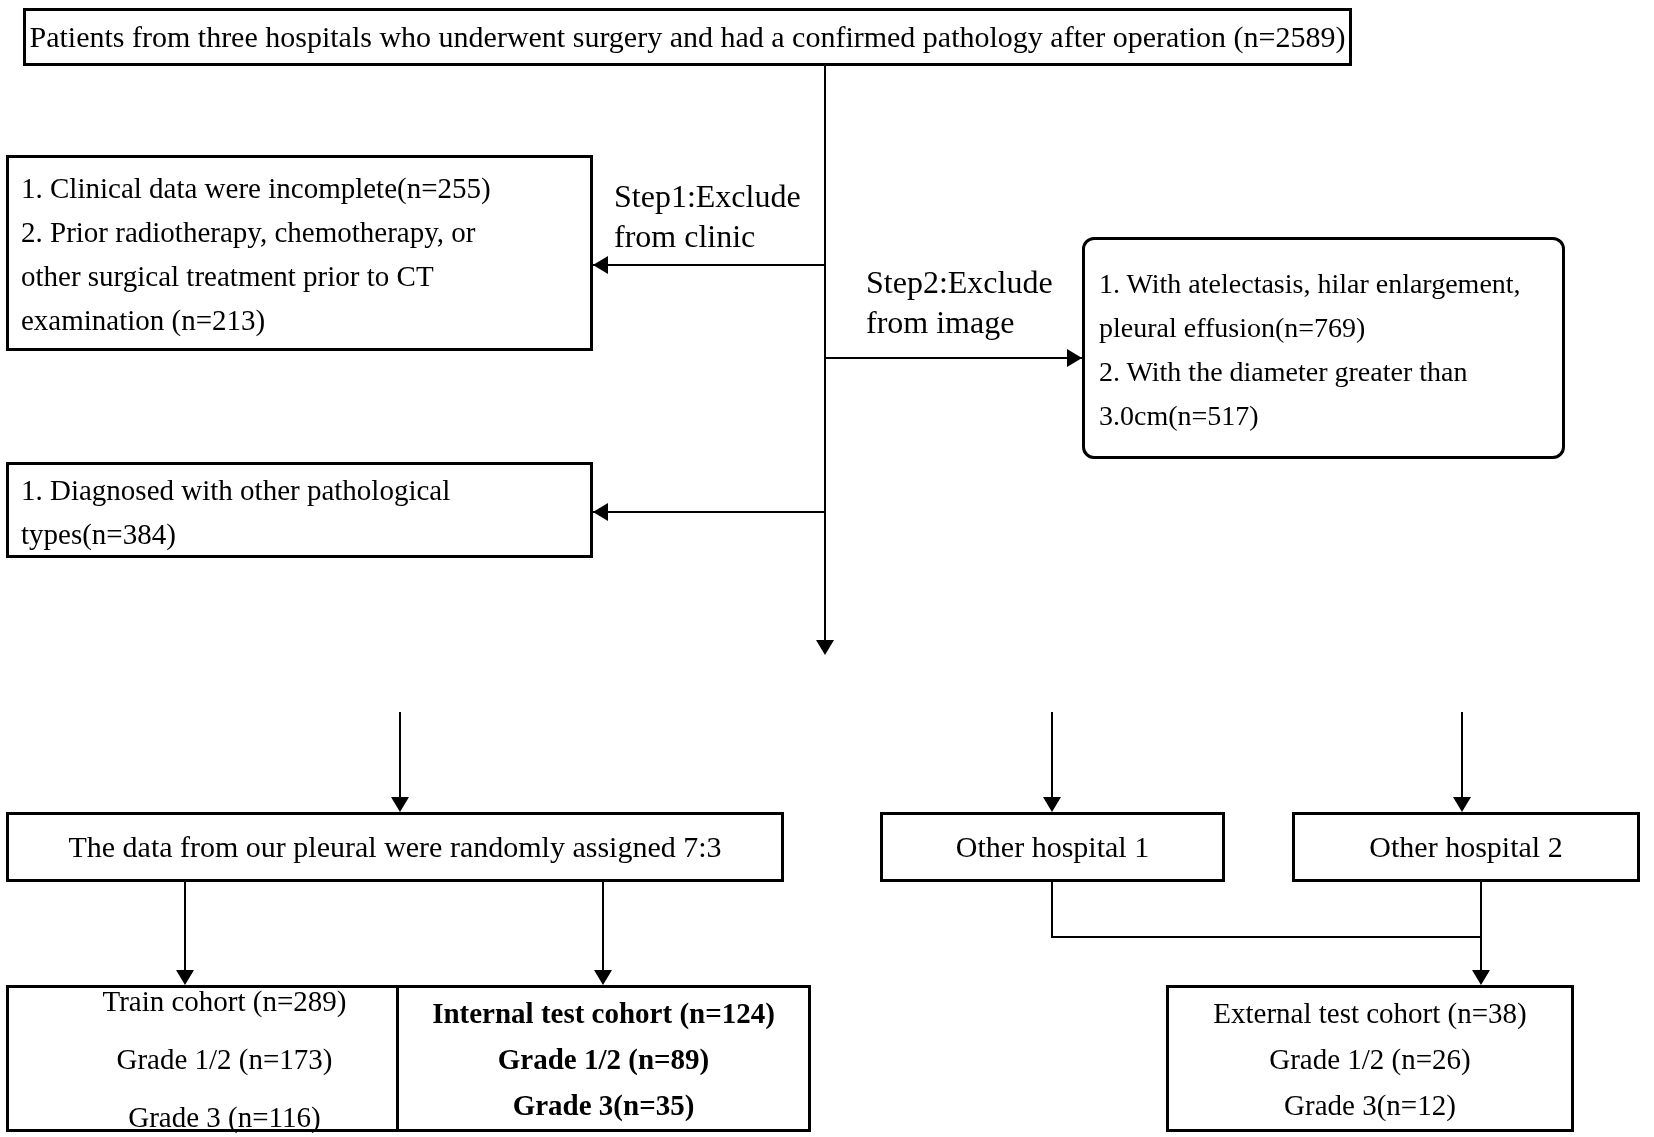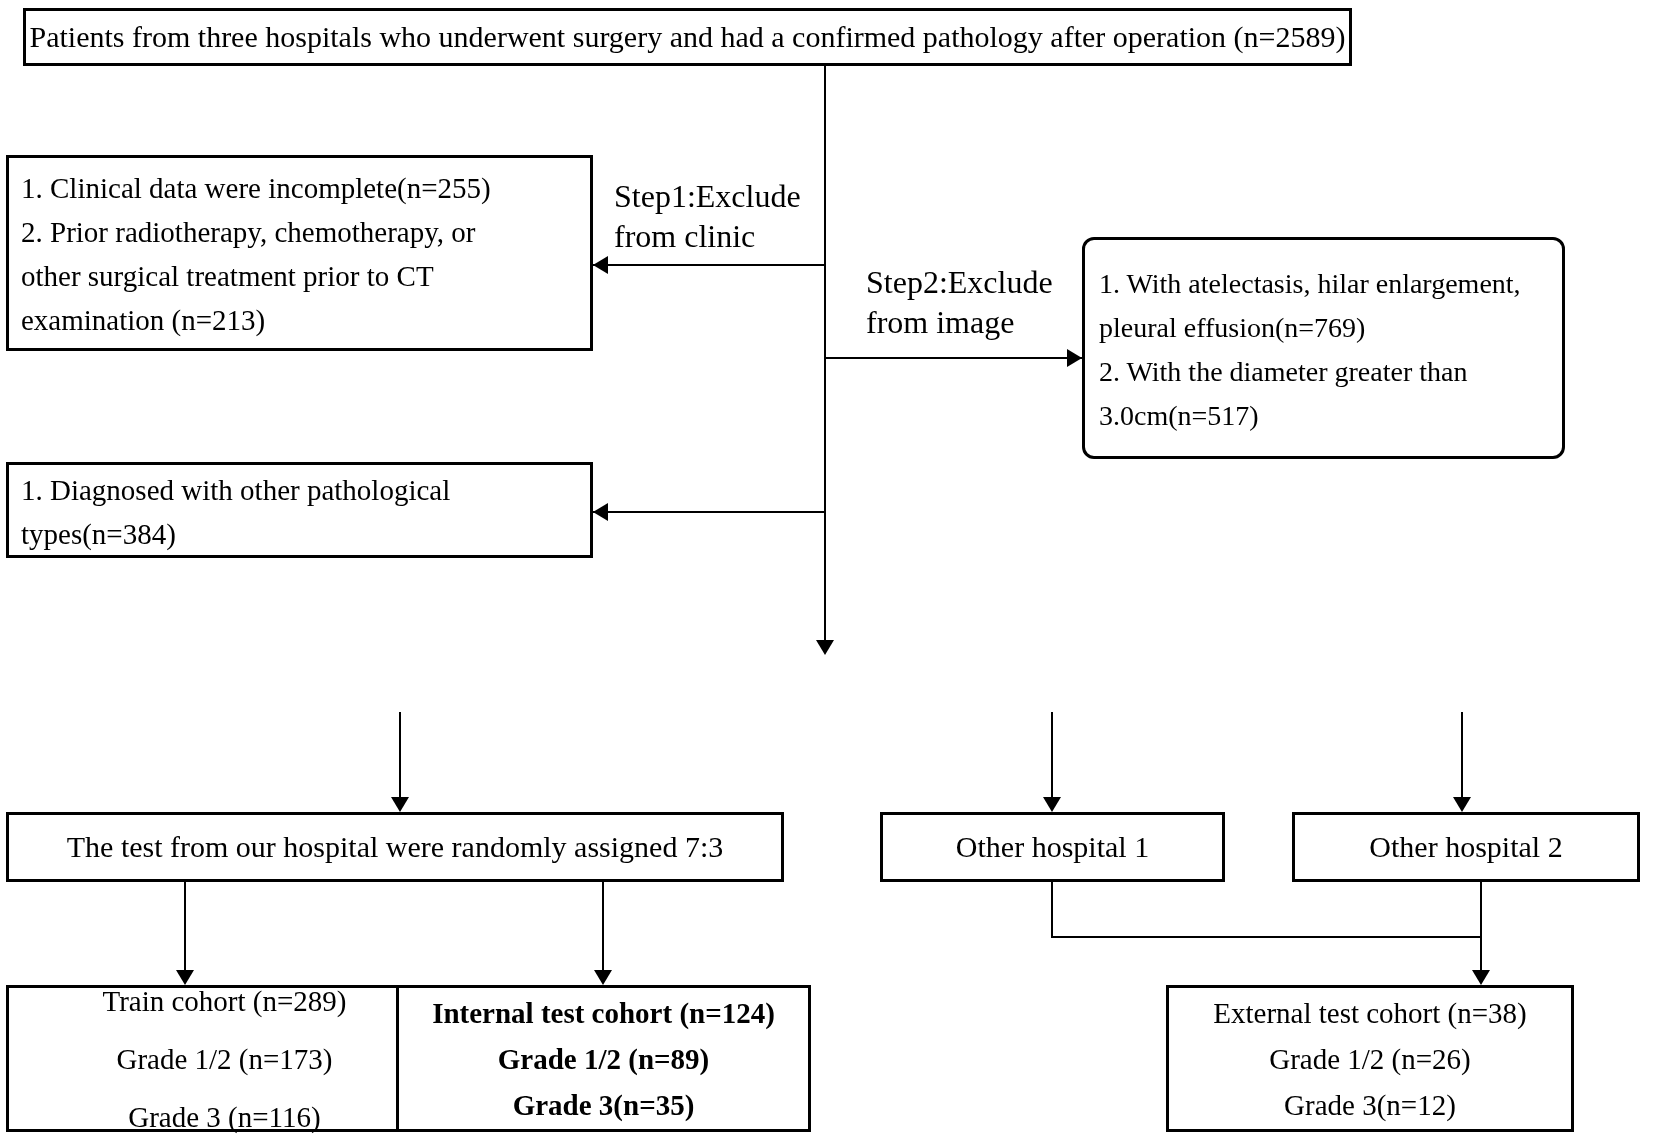--- a/index.html
+++ b/index.html
@@ -56,21 +56,21 @@
 types(n=384)</div>
 
 
   <div class="line" style="left:399px;top:712px;width:2px;height:86px;"></div>
   <div class="ah ah-down" style="left:391px;top:797px;"></div>
   <div class="line" style="left:1051px;top:712px;width:2px;height:86px;"></div>
   <div class="ah ah-down" style="left:1043px;top:797px;"></div>
   <div class="line" style="left:1461px;top:712px;width:2px;height:86px;"></div>
   <div class="ah ah-down" style="left:1453px;top:797px;"></div>
 
-  <div class="box center wide" style="left:6px;top:812px;width:778px;height:70px;">The test from our hospital were randomly assigned 7:3</div>
+  <div class="box center wide" style="left:6px;top:812px;width:778px;height:70px;">The data from our pleural were randomly assigned 7:3</div>
   <div class="box center wide" style="left:880px;top:812px;width:345px;height:70px;">Other hospital 1</div>
   <div class="box center wide" style="left:1292px;top:812px;width:348px;height:70px;">Other hospital 2</div>
 
   <div class="line" style="left:184px;top:882px;width:2px;height:89px;"></div>
   <div class="ah ah-down" style="left:176px;top:970px;"></div>
   <div class="line" style="left:602px;top:882px;width:2px;height:89px;"></div>
   <div class="ah ah-down" style="left:594px;top:970px;"></div>
 
   <div class="line" style="left:1051px;top:882px;width:2px;height:56px;"></div>
   <div class="line" style="left:1051px;top:936px;width:431px;height:2px;"></div>

